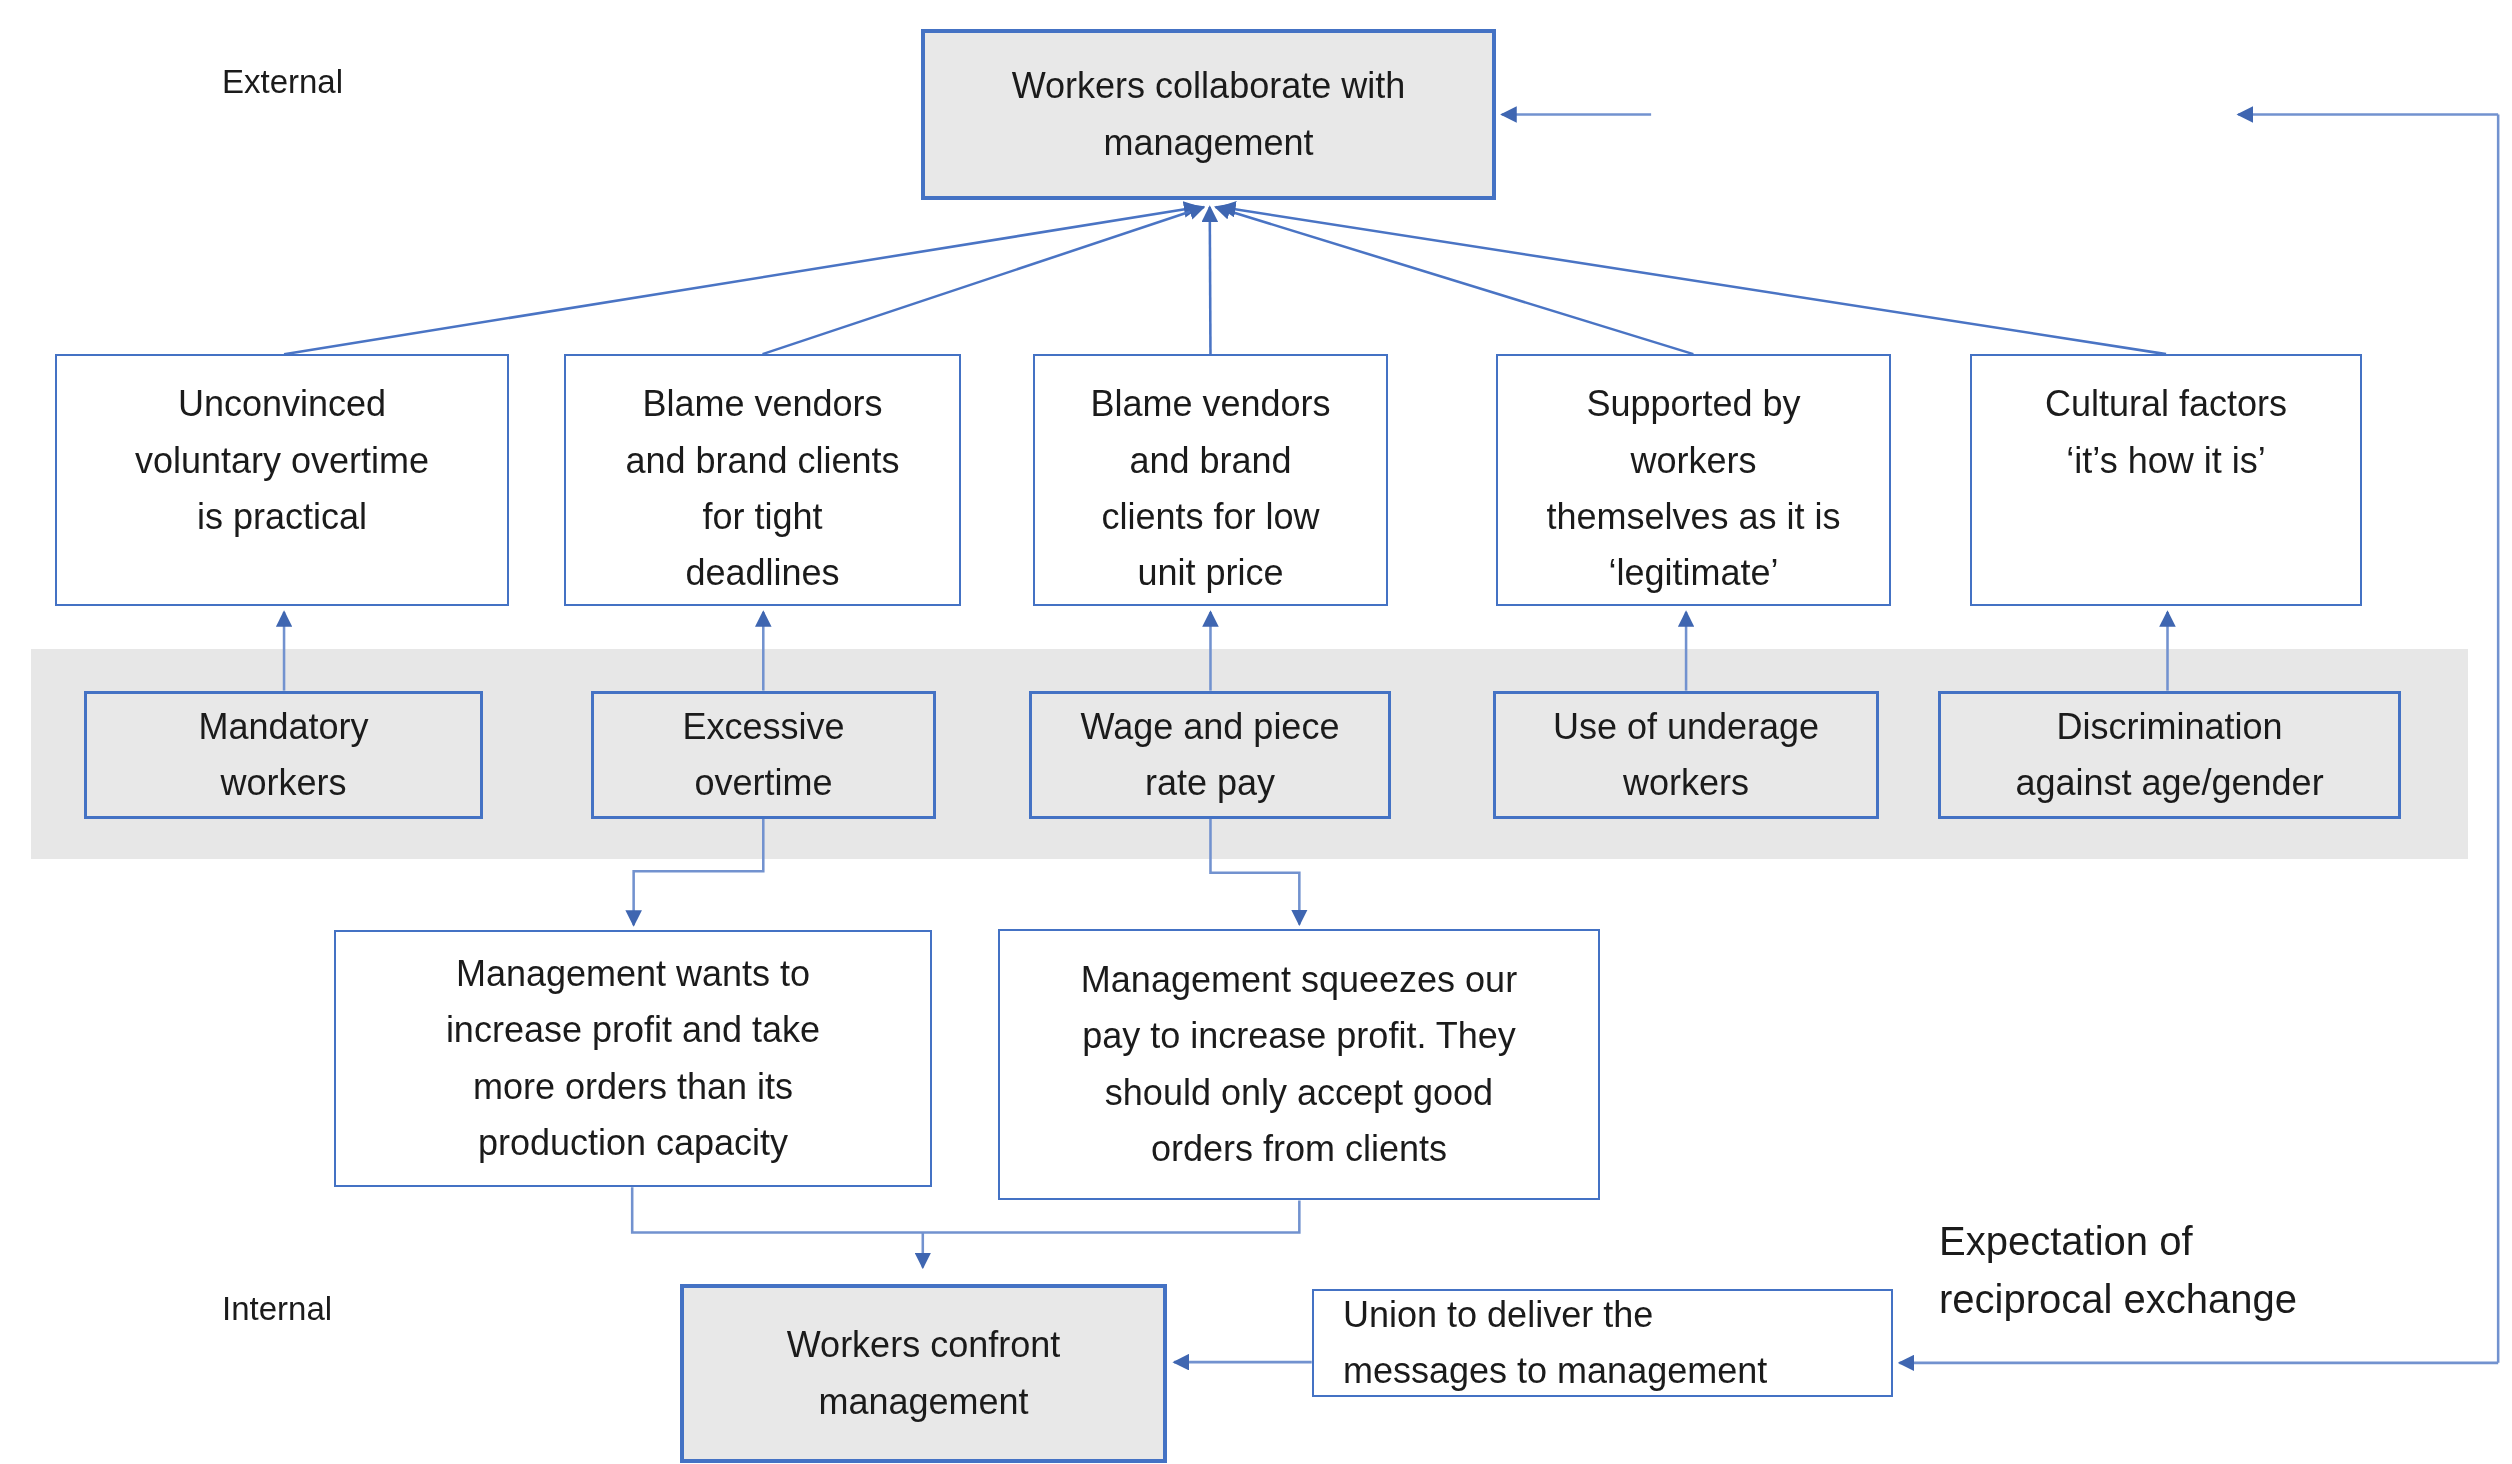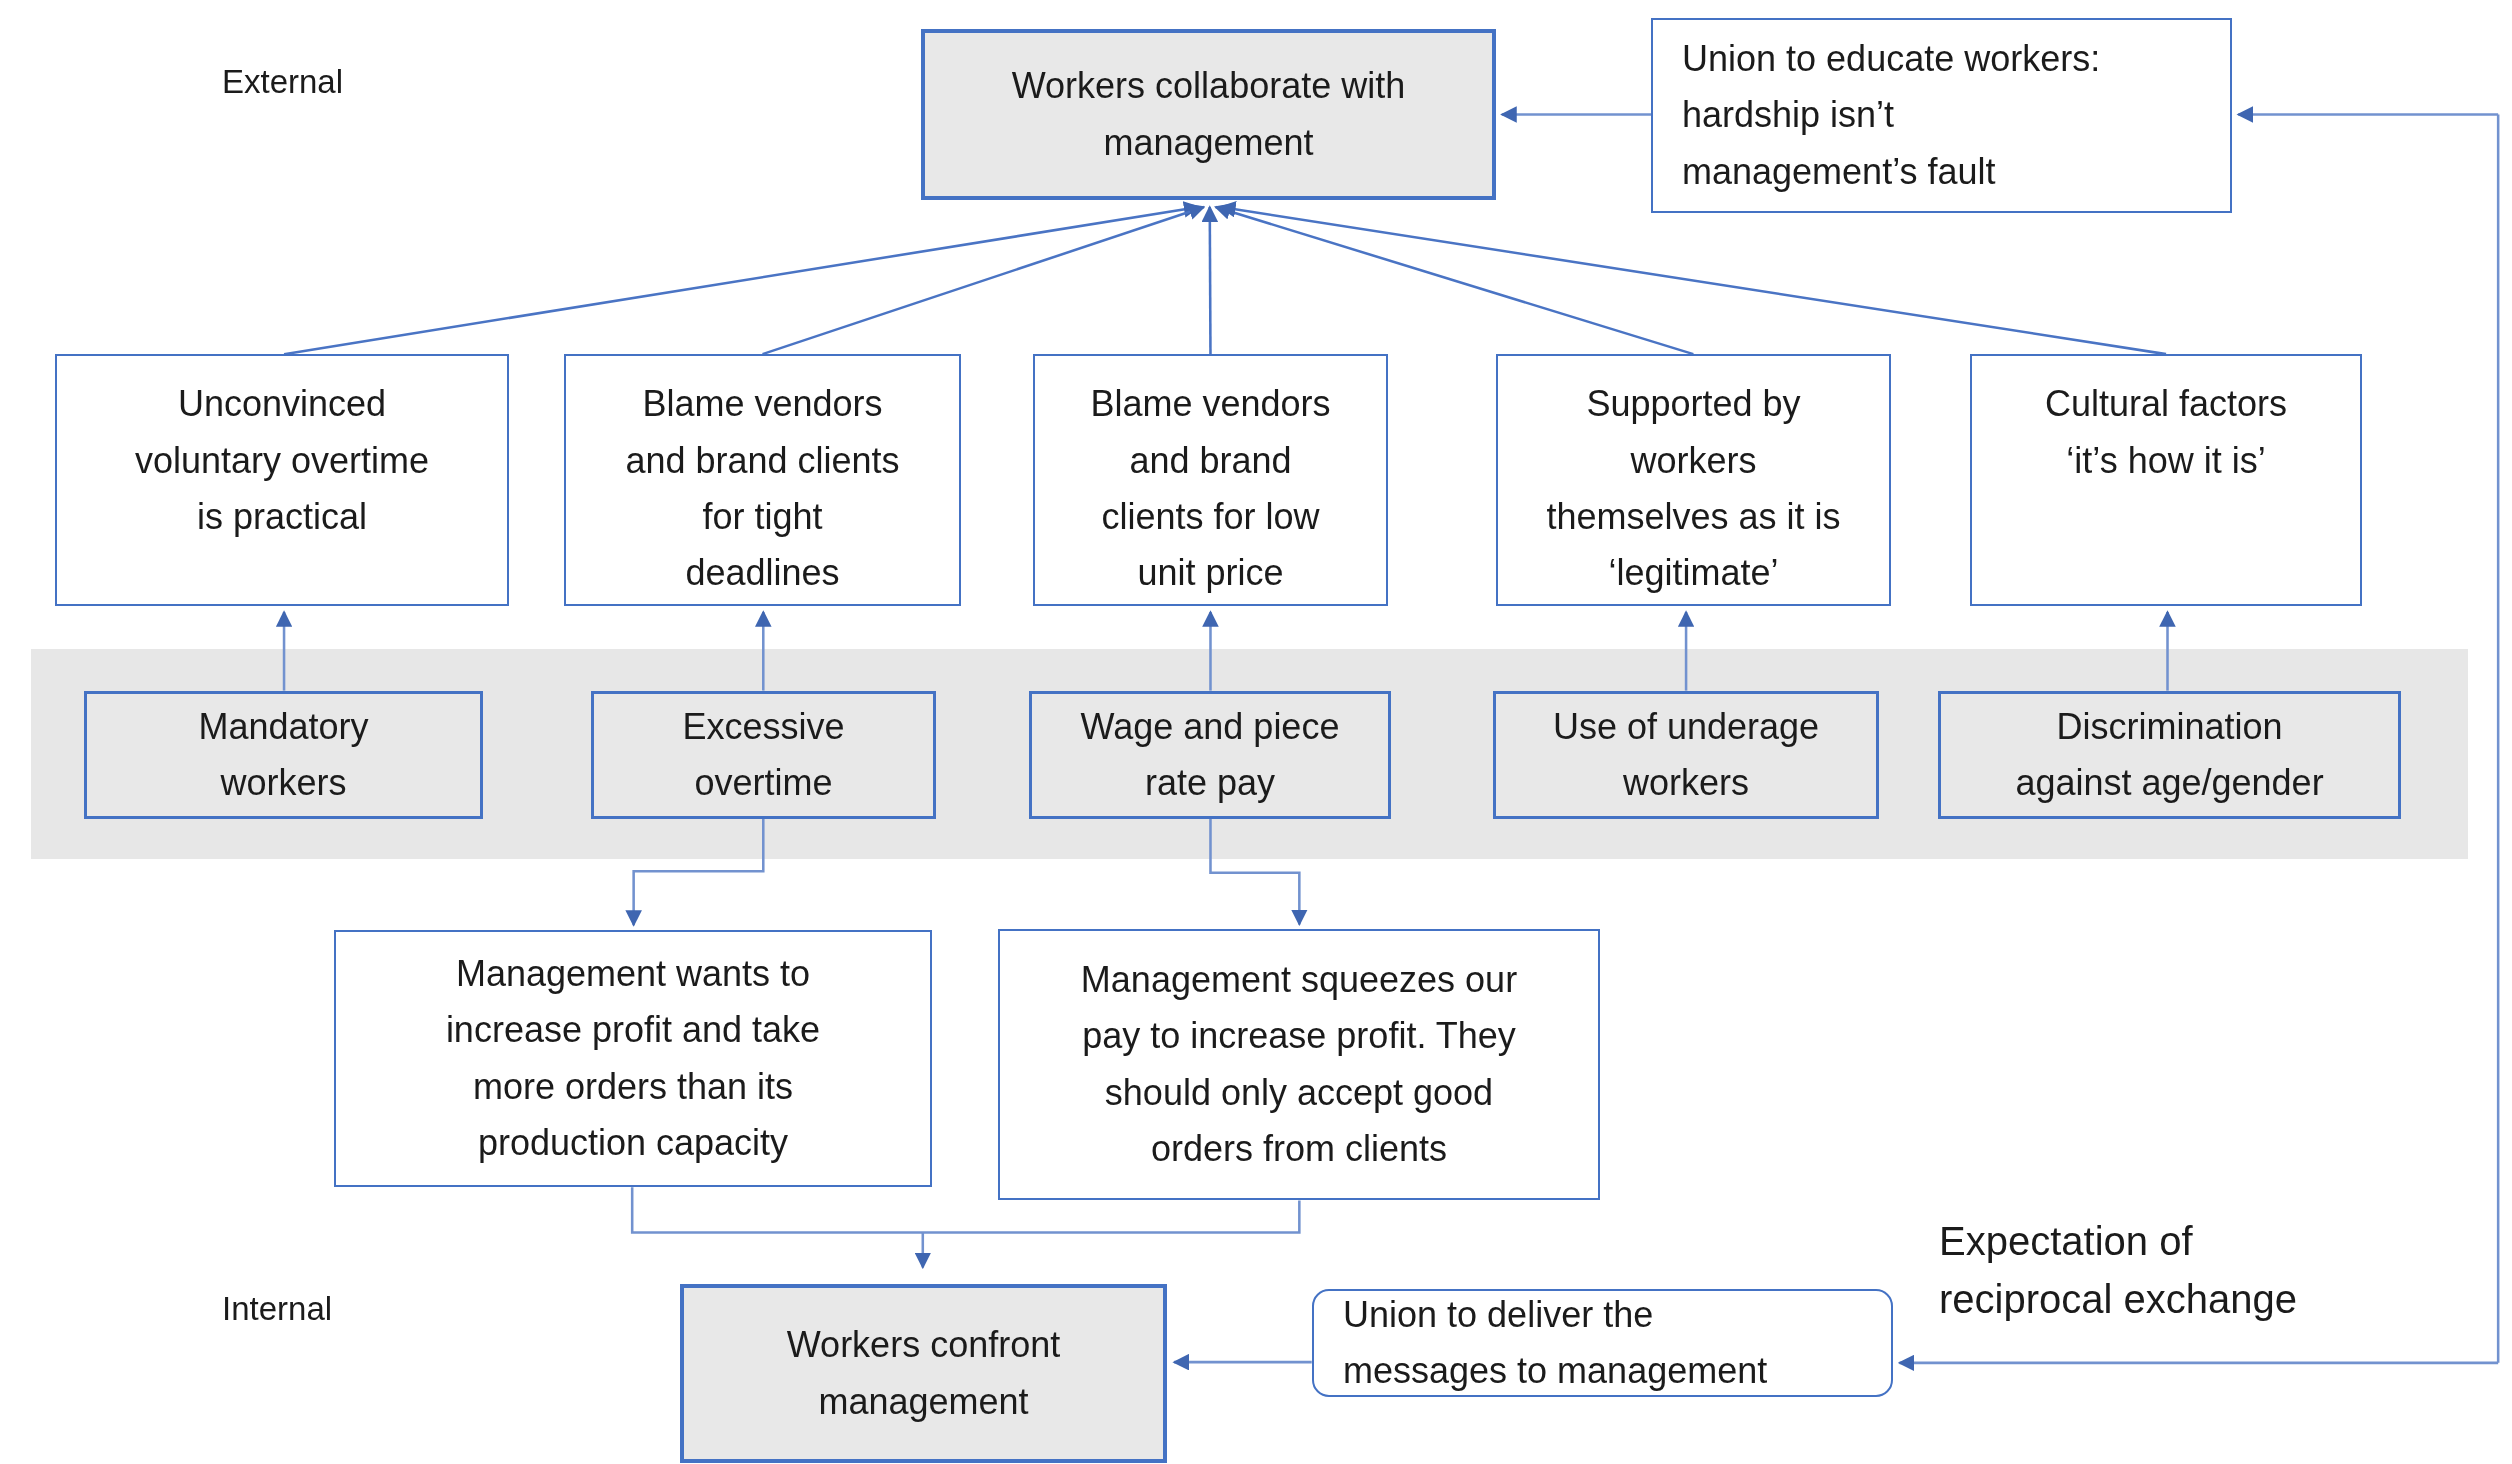--- a/index.html
+++ b/index.html
@@ -64,23 +64,20 @@
     <path class="wire" marker-end="url(#arrowhead)" d="M 1801,1870 L 1612,1870"></path>
   </svg>
 
   <div class="floating-label" style="left:222px;top:58px;">External</div>
   <div class="floating-label" style="left:222px;top:1285px;">Internal</div>
   <div class="floating-label" style="left:1939px;top:1212px;font-size:40px;">Expectation of
 reciprocal exchange</div>
 
   <div class="box gray thick" style="left:921px;top:29px;width:575px;height:171px;">Workers collaborate with
 management</div>
-  <div class="box leftalign" style="left:1651px;top:18px;width:581px;height:195px;">Union to educate workers:
-hardship isn’t
-management’s fault</div>
 
   <div class="box topalign" style="left:55px;top:354px;width:454px;height:252px;">Unconvinced
 voluntary overtime
 is practical</div>
   <div class="box topalign" style="left:564px;top:354px;width:397px;height:252px;">Blame vendors
 and brand clients
 for tight
 deadlines</div>
   <div class="box topalign" style="left:1033px;top:354px;width:355px;height:252px;">Blame vendors
 and brand
@@ -108,17 +105,17 @@
 increase profit and take
 more orders than its
 production capacity</div>
   <div class="box" style="left:998px;top:929px;width:602px;height:271px;">Management squeezes our
 pay to increase profit. They
 should only accept good
 orders from clients</div>
 
   <div class="box gray thick" style="left:680px;top:1272px;width:487px;height:179px;margin-top:12px;">Workers confront
 management</div>
-  <div class="box leftalign" style="left:1312px;top:1289px;width:581px;height:108px;border-radius:17px;">Union to deliver the
+  <div class="box leftalign" style="left:1312px;top:1289px;width:581px;height:108px;">Union to deliver the
 messages to management</div>
 
 </div>
 
 
 </body></html>

